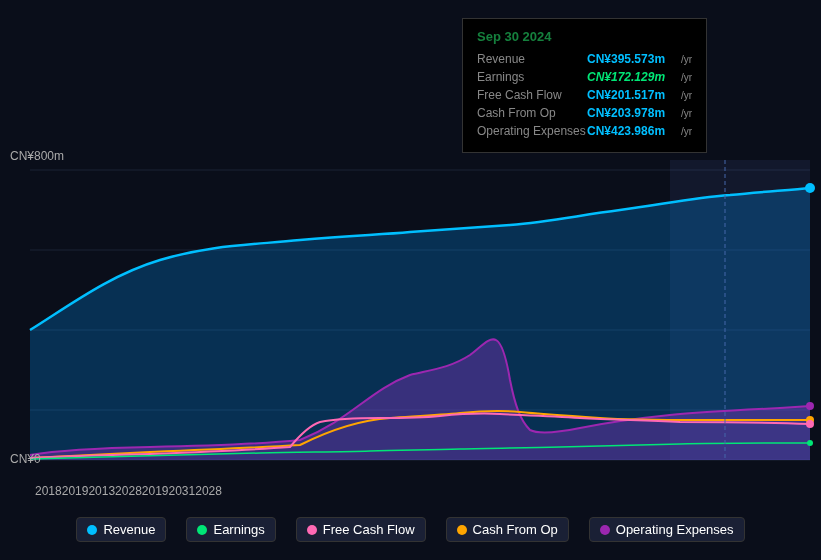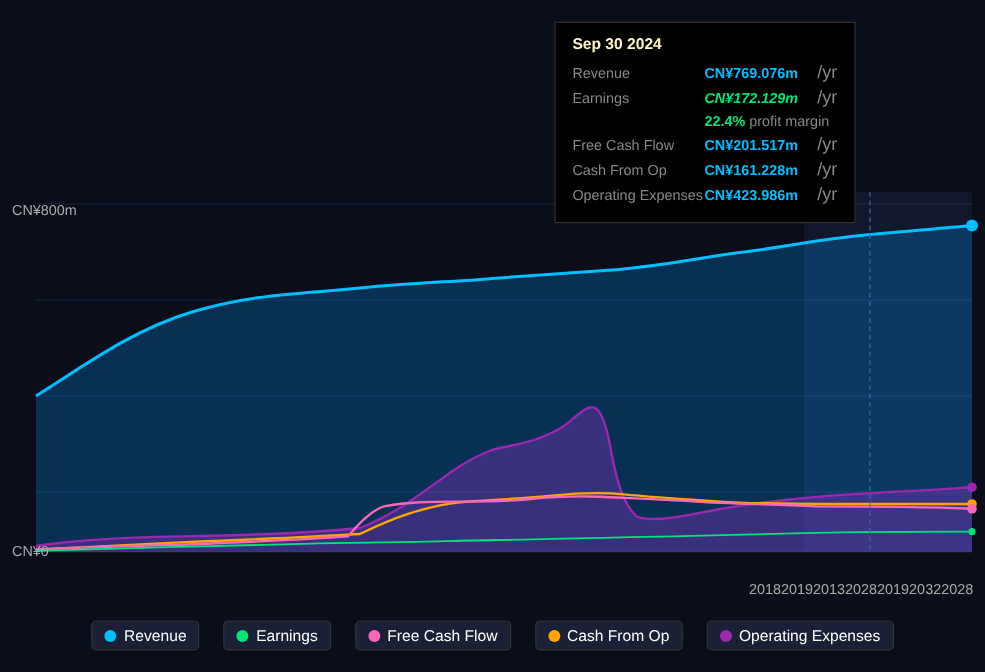--- a/index.html
+++ b/index.html
@@ -13,21 +13,21 @@
       position: relative;
     }
     #chart-container {
       position: absolute;
       top: 0; left: 0;
       width: 821px;
       height: 560px;
     }
     .y-label {
       position: absolute;
-      top: 168px;
+      top: 149px;
       left: 10px;
       font-size: 12px;
       color: #aaa;
     }
     .y-zero {
       position: absolute;
       top: 452px;
       left: 10px;
       font-size: 12px;
       color: #aaa;
@@ -38,42 +38,42 @@
       top: 18px;
       left: 462px;
       background: #000;
       border: 1px solid #333;
       padding: 10px 14px;
       min-width: 230px;
     }
     .tooltip-date {
       font-size: 13px;
       font-weight: bold;
-      color: #fef9c3;
+      color: #15803d;
       margin-bottom: 8px;
     }
     .tooltip-row {
       display: flex;
       justify-content: space-between;
       align-items: center;
       margin-bottom: 4px;
       font-size: 12px;
     }
     .tooltip-label {
       color: #888;
       min-width: 110px;
     }
     .tooltip-value {
       color: #00bfff;
       font-weight: bold;
     }
     .tooltip-value.green { color: #00e676; font-style: italic; }
     .tooltip-unit {
       color: #888;
-      font-size: 15px;
+      font-size: 10px;
       margin-left: 16px;
     }
     .margin-row {
       display: flex;
       align-items: center;
       margin-bottom: 4px;
       padding-left: 110px;
     }
     .margin-text {
       font-size: 12px;
@@ -83,21 +83,21 @@
       color: #00e676;
       font-weight: bold;
       font-size: 12px;
     }
     .x-labels {
       position: absolute;
       bottom: 62px;
       left: 35px;
       right: 10px;
       display: flex;
-      justify-content: flex-end;
+      justify-content: flex-start;
     }
     .x-label {
       font-size: 12px;
       color: #aaa;
     }
     .legend {
       position: absolute;
       bottom: 18px;
       left: 0; right: 0;
       display: flex;
@@ -165,61 +165,57 @@
   </svg>
 
   <div class="y-label">CN¥800m</div>
   <div class="y-zero">CN¥0</div>
 
   <div class="tooltip-box">
     <div class="tooltip-date">Sep 30 2024</div>
 
     <div class="tooltip-row">
       <span class="tooltip-label">Revenue</span>
-      <span class="tooltip-value">CN¥769.076m</span>
+      <span class="tooltip-value">CN¥395.573m</span>
       <span class="tooltip-unit">/yr</span>
     </div>
 
     <div class="tooltip-row">
       <span class="tooltip-label">Earnings</span>
       <span class="tooltip-value green">CN¥172.129m</span>
       <span class="tooltip-unit">/yr</span>
     </div>
 
-    <div class="margin-row">
-      <span class="margin-pct">22.4%</span>
-      <span class="margin-text">&nbsp;profit margin</span>
-    </div>
 
     <div class="tooltip-row">
       <span class="tooltip-label">Free Cash Flow</span>
       <span class="tooltip-value">CN¥201.517m</span>
       <span class="tooltip-unit">/yr</span>
     </div>
 
     <div class="tooltip-row">
       <span class="tooltip-label">Cash From Op</span>
-      <span class="tooltip-value">CN¥161.228m</span>
+      <span class="tooltip-value">CN¥203.978m</span>
       <span class="tooltip-unit">/yr</span>
     </div>
 
     <div class="tooltip-row">
       <span class="tooltip-label">Operating Expenses</span>
       <span class="tooltip-value">CN¥423.986m</span>
       <span class="tooltip-unit">/yr</span>
     </div>
   </div>
 
   <div class="x-labels">
     <span class="x-label">2018</span>
     <span class="x-label">2019</span>
     <span class="x-label">2013</span>
     <span class="x-label">2028</span>
     <span class="x-label">2019</span>
-    <span class="x-label">2032</span>
+    <span class="x-label">2031</span>
     <span class="x-label">2028</span>
     <span class="x-label"></span>
   </div>
 
   <div class="legend">
     <div class="legend-item">
       <div class="legend-dot" style="background:#00bfff;"></div>
       <span>Revenue</span>
     </div>
     <div class="legend-item">

